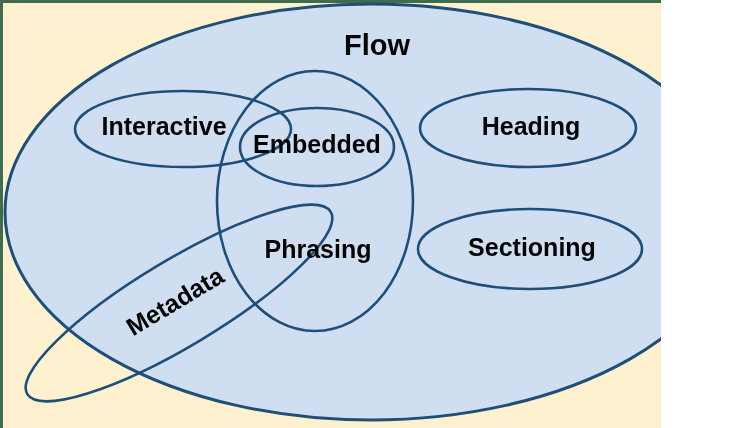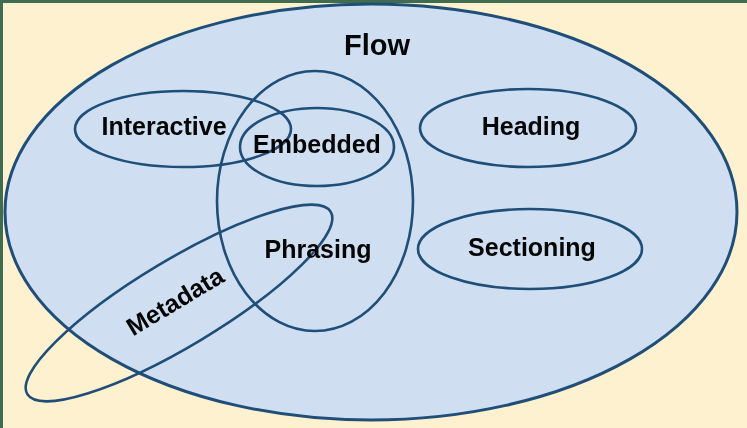--- a/index.html
+++ b/index.html
@@ -2,21 +2,21 @@
 <html><head>
 <meta charset="utf-8">
 <style>
   html, body {
     margin: 0;
     padding: 0;
     background: #ffffff;
   }
   #canvas {
     position: relative;
-    width: 747px;
+    width: 661px;
     height: 428px;
     overflow: hidden;
     font-family: "Liberation Sans", sans-serif;
     text-decoration: underline;
   }
   #canvas svg {
     display: block;
     width: 747px;
     height: 428px;
   }

